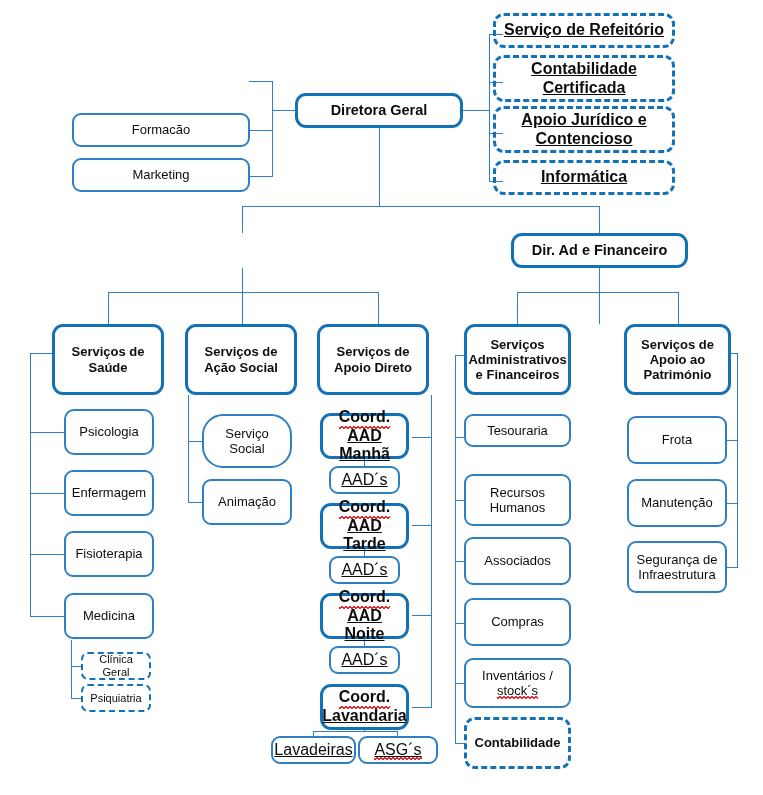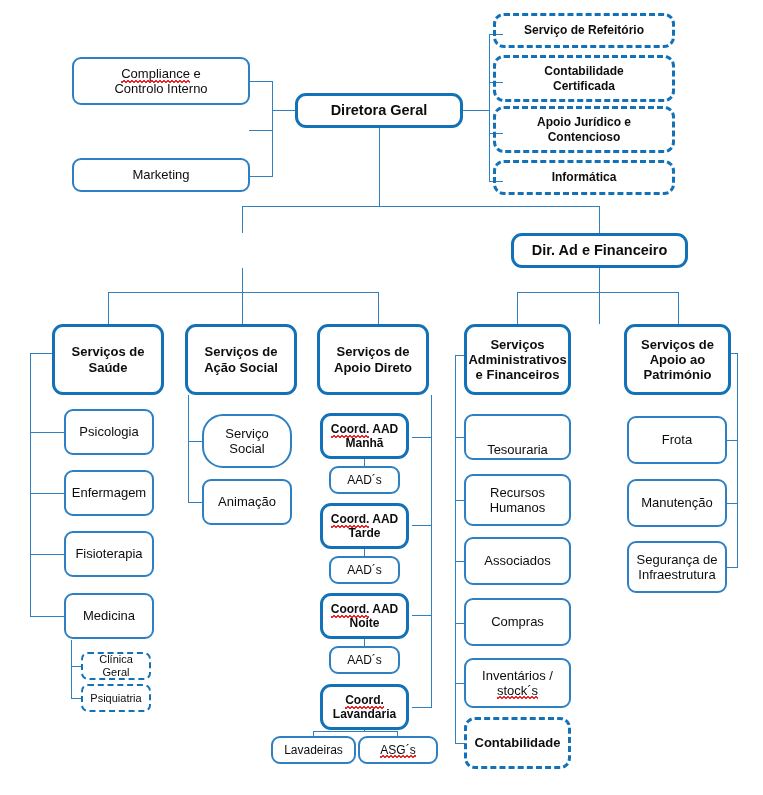--- a/index.html
+++ b/index.html
@@ -41,21 +41,21 @@
     background:transparent;
   }
   .box.dashed.thin{
     border:2px dashed #1371B8;
     font-weight:normal;
     border-radius:7px;
   }
 
   .fs15{font-size:14.5px;}
   .fs13{font-size:13px;}
-  .fs12{font-size:12px;}
+  .fs12{font-size:16px;text-decoration:underline;}
   .fs11{font-size:11px;}
 
   
   .sp{
     position:relative;
     display:inline-block;
   }
   .sp::after{
     content:"";
     position:absolute;
@@ -157,27 +157,24 @@
   <div class="ln h" style="left:455px;top:623px;width:10px;"></div>
   <div class="ln h" style="left:455px;top:683px;width:10px;"></div>
   <div class="ln h" style="left:455px;top:743px;width:10px;"></div>
 
   <div class="ln v" style="left:737px;top:353px;height:215px;"></div>
   <div class="ln h" style="left:727px;top:353px;width:11px;"></div>
   <div class="ln h" style="left:722px;top:440px;width:16px;"></div>
   <div class="ln h" style="left:722px;top:503px;width:16px;"></div>
   <div class="ln h" style="left:722px;top:567px;width:16px;"></div>
 
-  <div class="box light fs13" style="left:72px;top:57px;width:178px;height:48px;">
-    <div>
-      <span class="sp">Compliance</span><span> e</span><br>
-      <span>Controlo Interno</span>
-    </div>
-  </div>
-
+
+  <div class="box light fs13" style="left:72px;top:113px;width:178px;height:34px;">
+    <span>Formacão</span>
+  </div>
 
   <div class="box light fs13" style="left:72px;top:158px;width:178px;height:34px;">
     <span>Marketing</span>
   </div>
 
   <div class="box heavy fs15" style="left:295px;top:93px;width:168px;height:35px;">
     <span>Diretora Geral</span>
   </div>
 
   <div class="box dashed fs12" style="left:493px;top:13px;width:182px;height:35px;">
@@ -237,21 +234,21 @@
   </div>
 
   <div class="box heavy fs13" style="left:624px;top:324px;width:107px;height:71px;">
     <div>
       <span>Serviços de</span><br>
       <span>Apoio ao</span><br>
       <span>Património</span>
     </div>
   </div>
 
-  <div class="box light fs13" style="left:64px;top:409px;width:90px;height:46px;">
+  <div class="box light fs13" style="left:64px;top:409px;width:90px;height:46px;border-radius:10px;">
     <span>Psicologia</span>
   </div>
   <div class="box light fs13" style="left:64px;top:531px;width:90px;height:46px;">
     <span>Fisioterapia</span>
   </div>
   <div class="box light fs13" style="left:64px;top:470px;width:90px;height:46px;">
     <span>Enfermagem</span>
   </div>
   <div class="box light fs13" style="left:64px;top:593px;width:90px;height:46px;">
     <span>Medicina</span>
@@ -311,21 +308,21 @@
     </div>
   </div>
 
   <div class="box light fs12" style="left:271px;top:736px;width:85px;height:28px;">
     <span>Lavadeiras</span>
   </div>
   <div class="box light fs12" style="left:358px;top:736px;width:80px;height:28px;">
     <span class="spd">ASG´s</span>
   </div>
 
-  <div class="box light fs13" style="left:464px;top:414px;width:107px;height:46px;align-items:flex-end;">
+  <div class="box light fs13" style="left:464px;top:414px;width:107px;height:33px;">
     <span>Tesouraria</span>
   </div>
   <div class="box light fs13" style="left:464px;top:474px;width:107px;height:52px;">
     <div>
       <span>Recursos</span><br>
       <span>Humanos</span>
     </div>
   </div>
   <div class="box light fs13" style="left:464px;top:537px;width:107px;height:48px;align-items:center;">
     <span>Associados</span>

